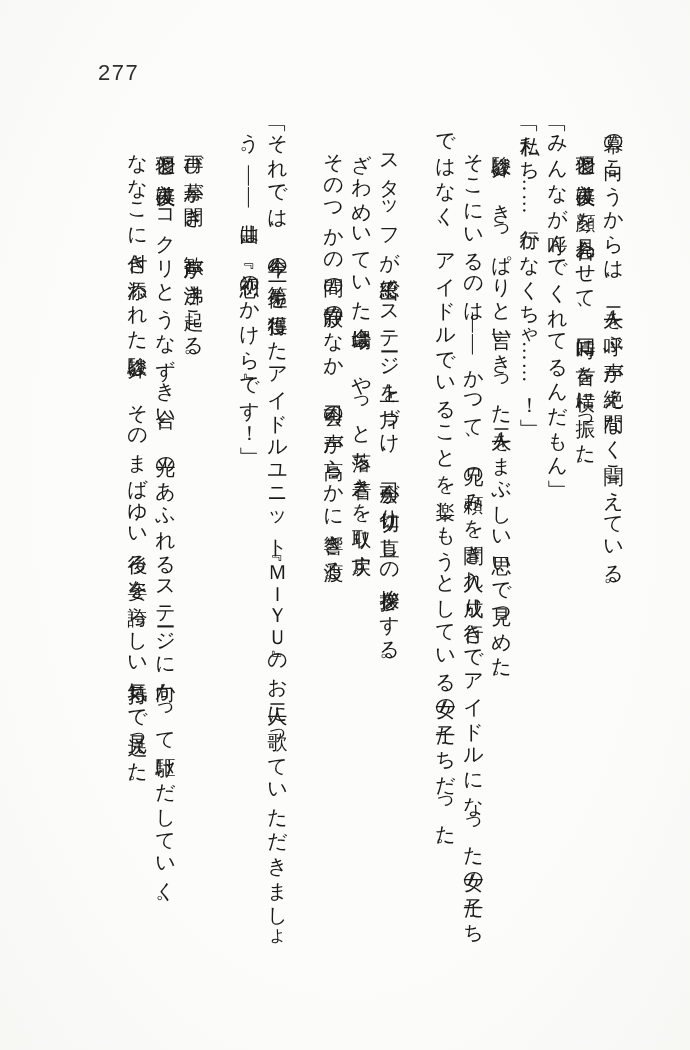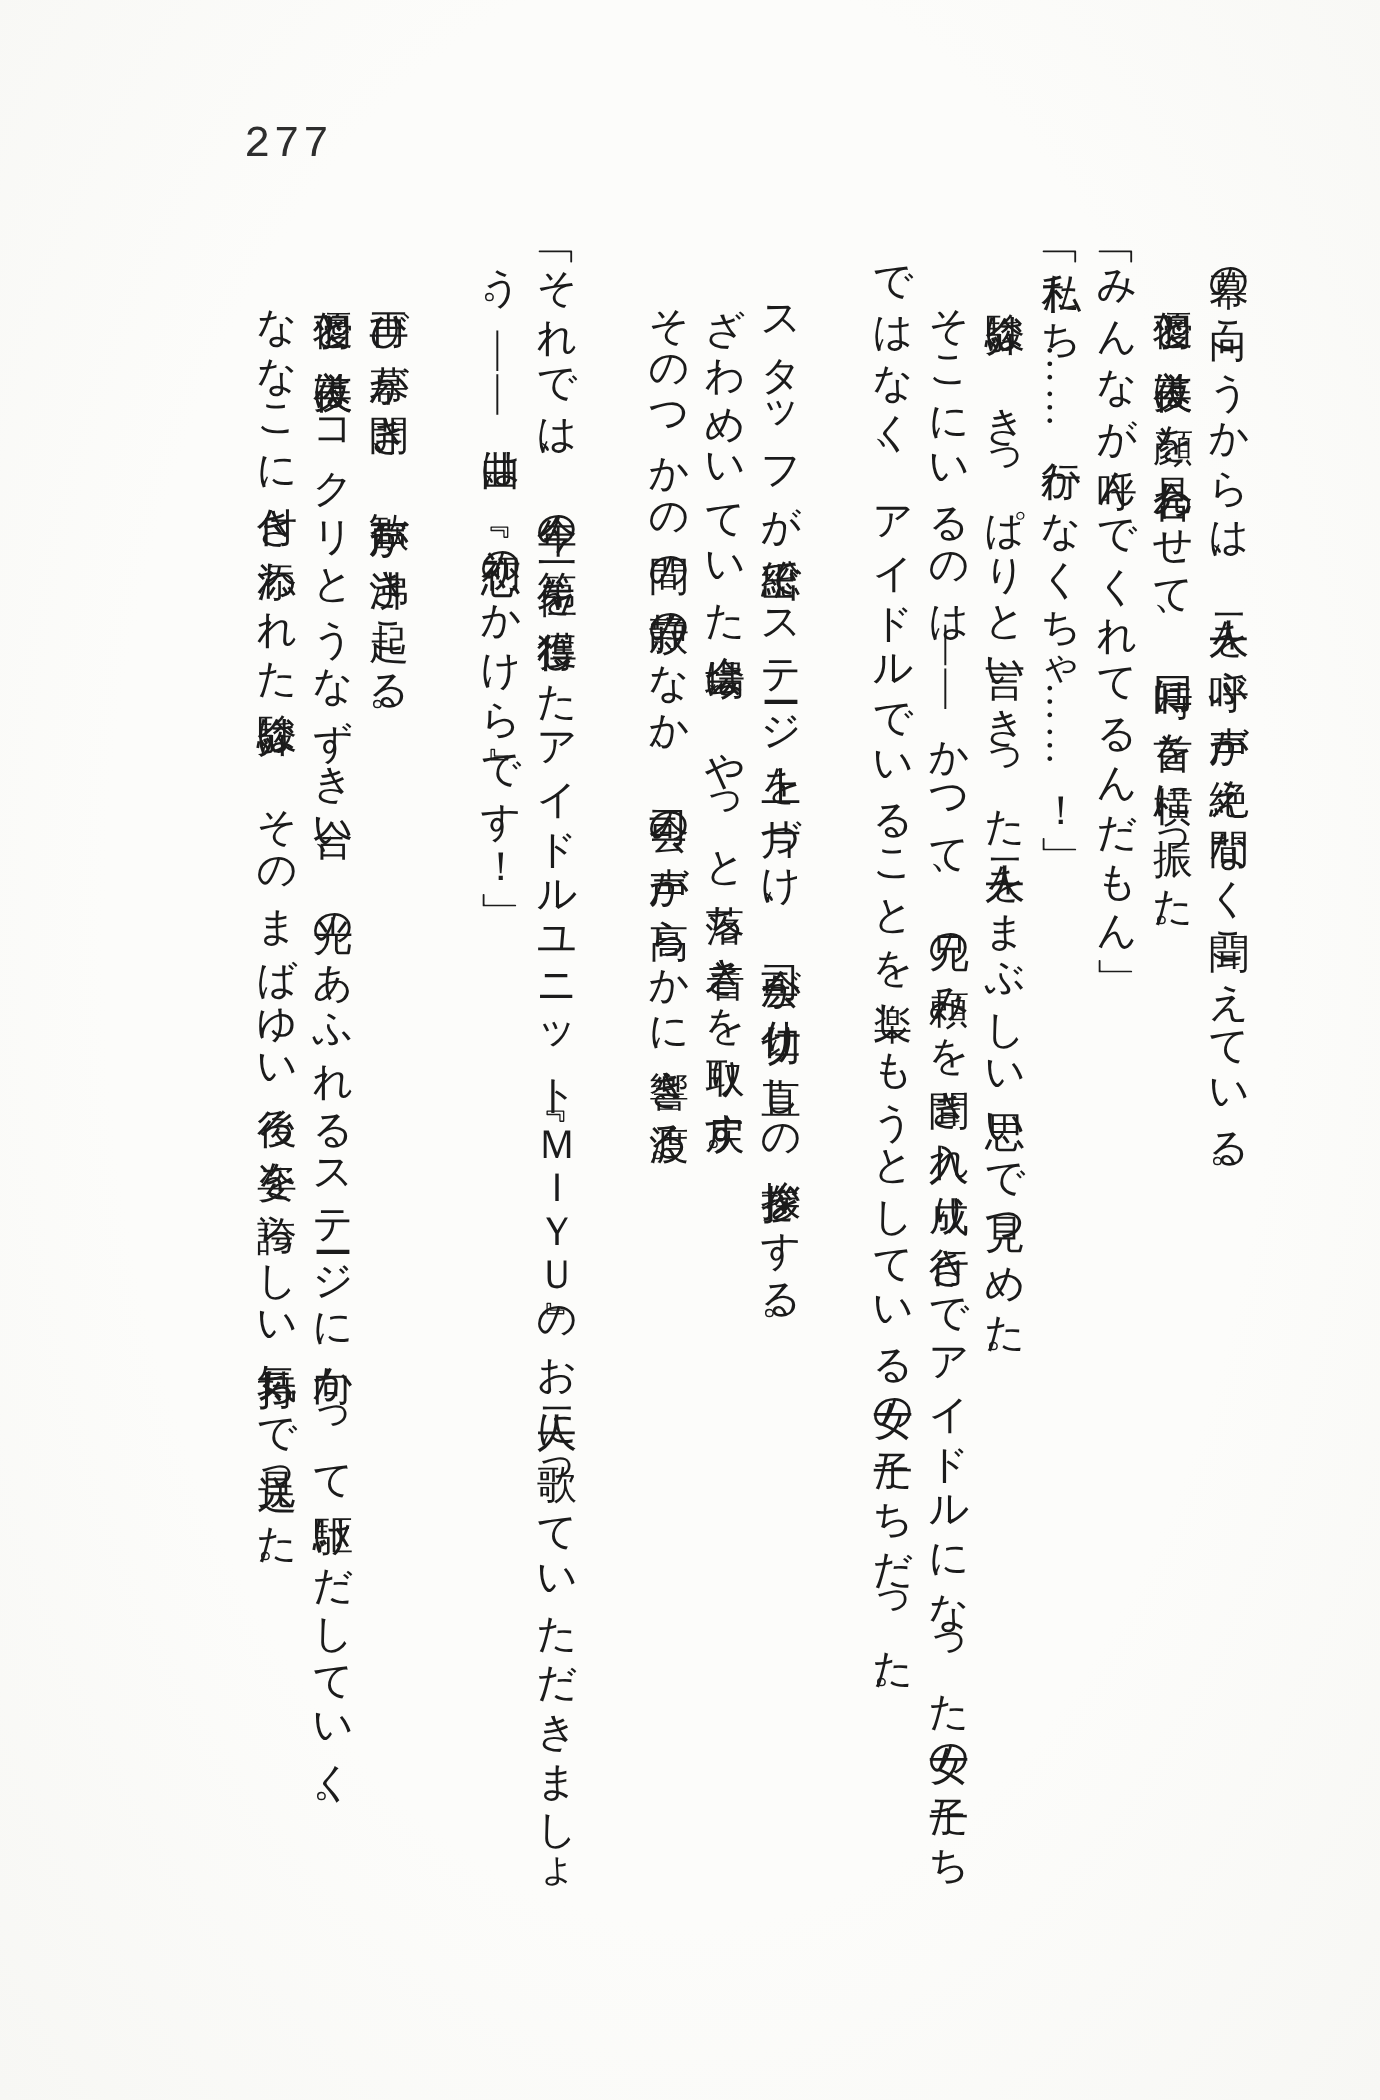--- a/index.html
+++ b/index.html
@@ -15,25 +15,25 @@
     font-family: "Liberation Serif", "DejaVu Serif", serif;
   }
   .page {
     position: absolute;
     inset: 0;
     background: radial-gradient(ellipse at 50% 45%, #fcfcfa 60%, #f7f7f4 100%);
   }
   .page-number {
     position: absolute;
     top: 60px;
-    left: 122px;
+    left: 98px;
     font-size: 22px;
     color: #2e2e2e;
     letter-spacing: 1.5px;
-    font-family: Liberation Mono, monospace;
+    font-family: Liberation Sans, sans-serif;
   }
   .text-block {
     position: absolute;
     top: 119px;
     right: 62px;
     height: 830px;
     writing-mode: vertical-rl;
     text-orientation: mixed;
     font-size: 20px;
     line-height: 28px;

